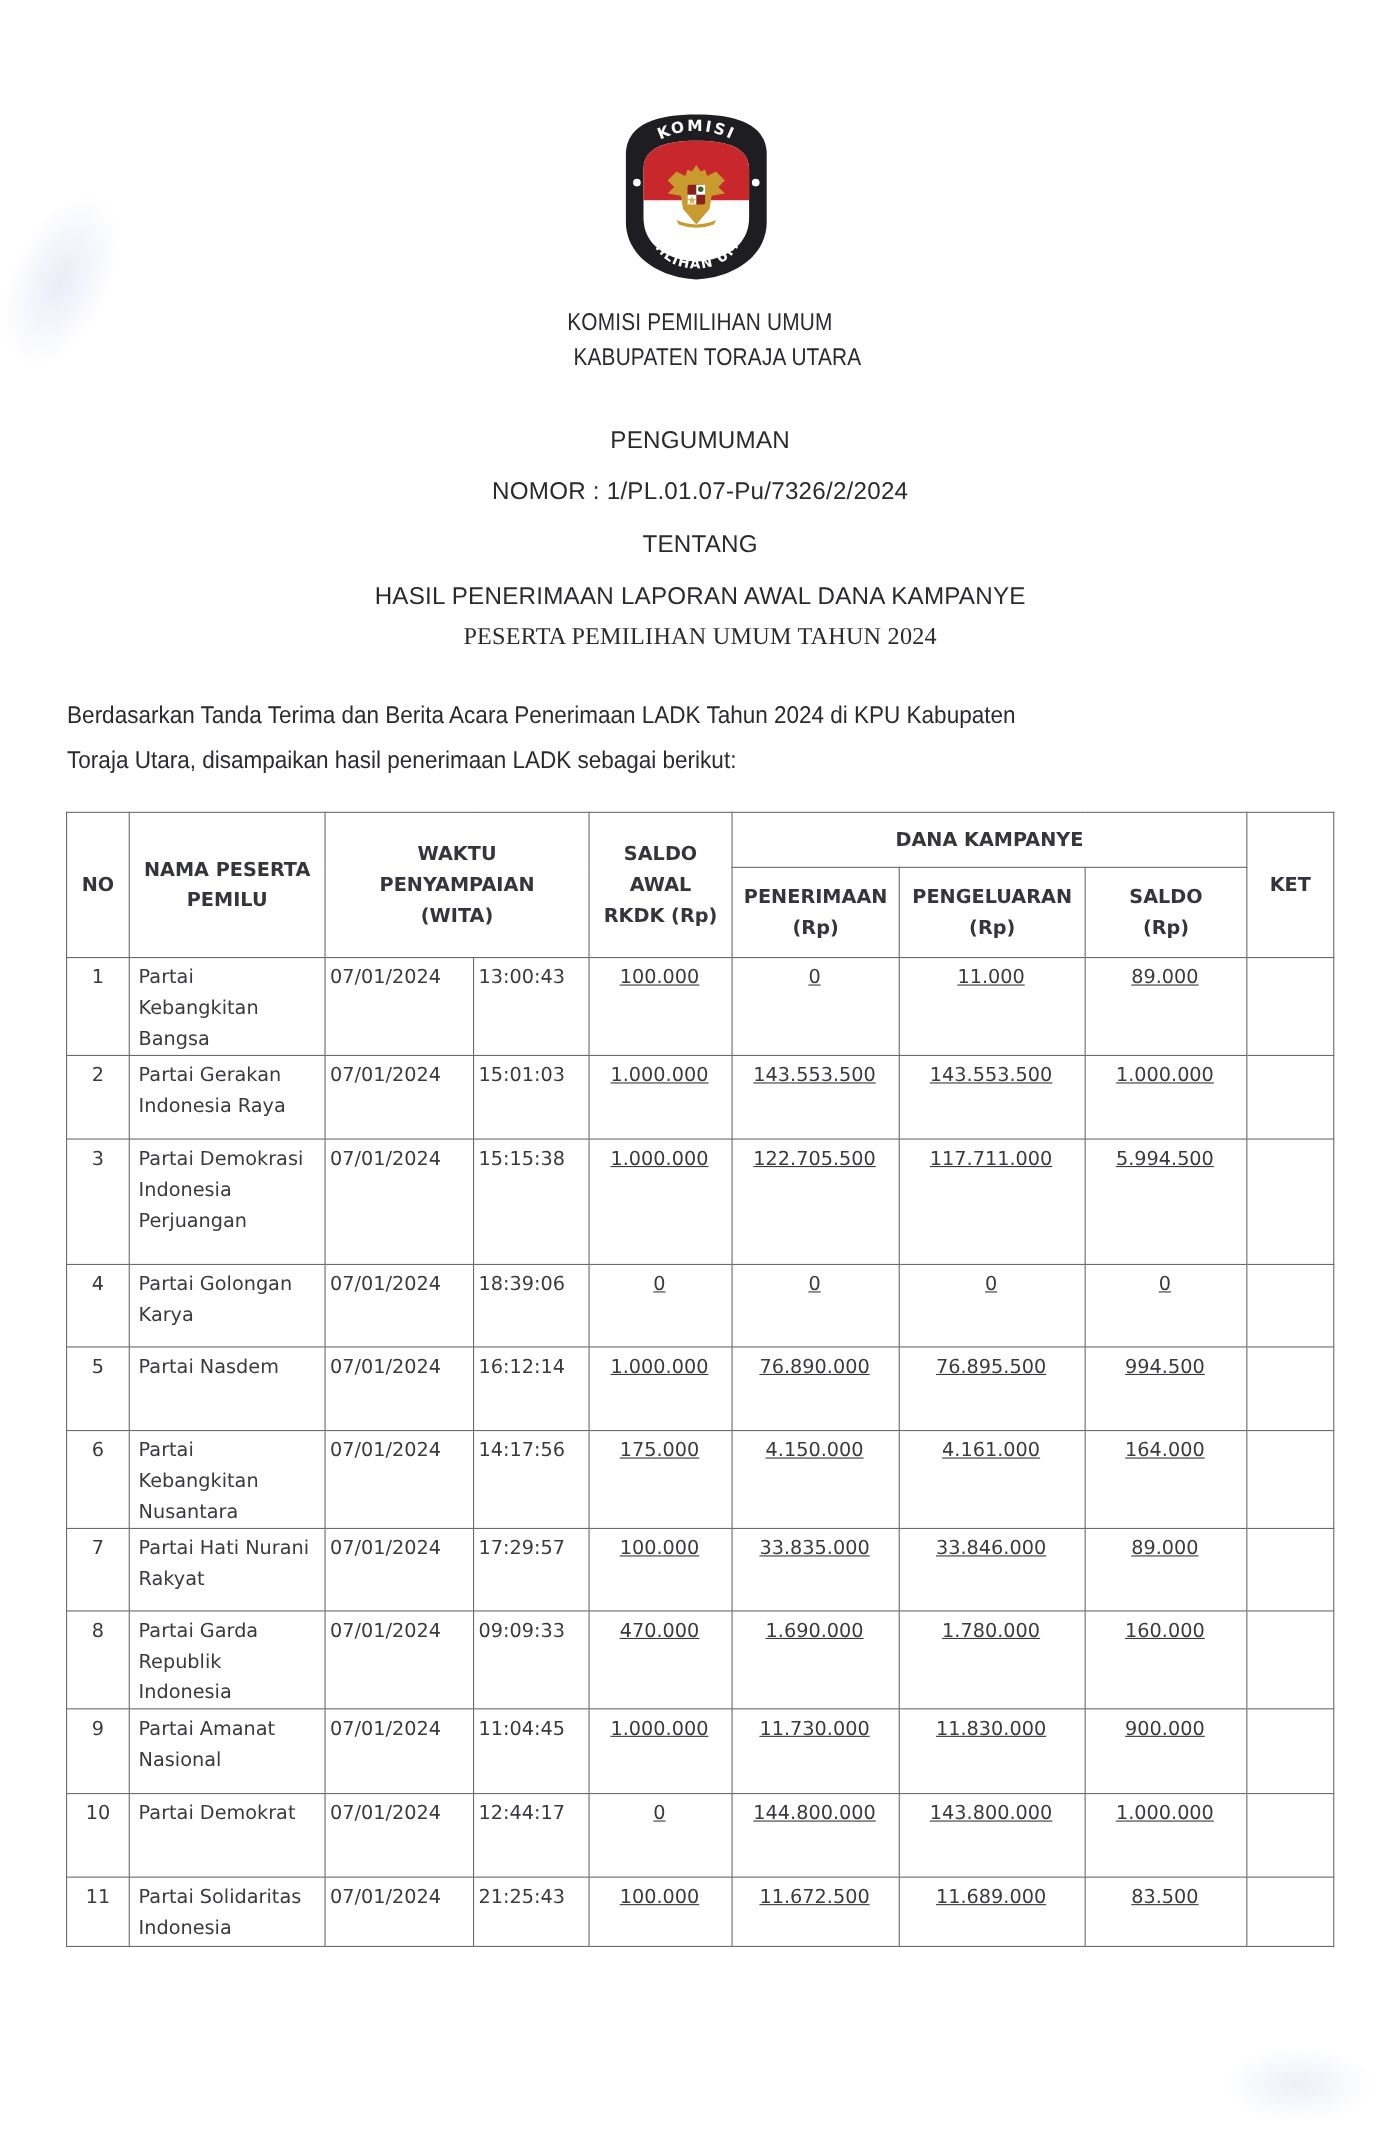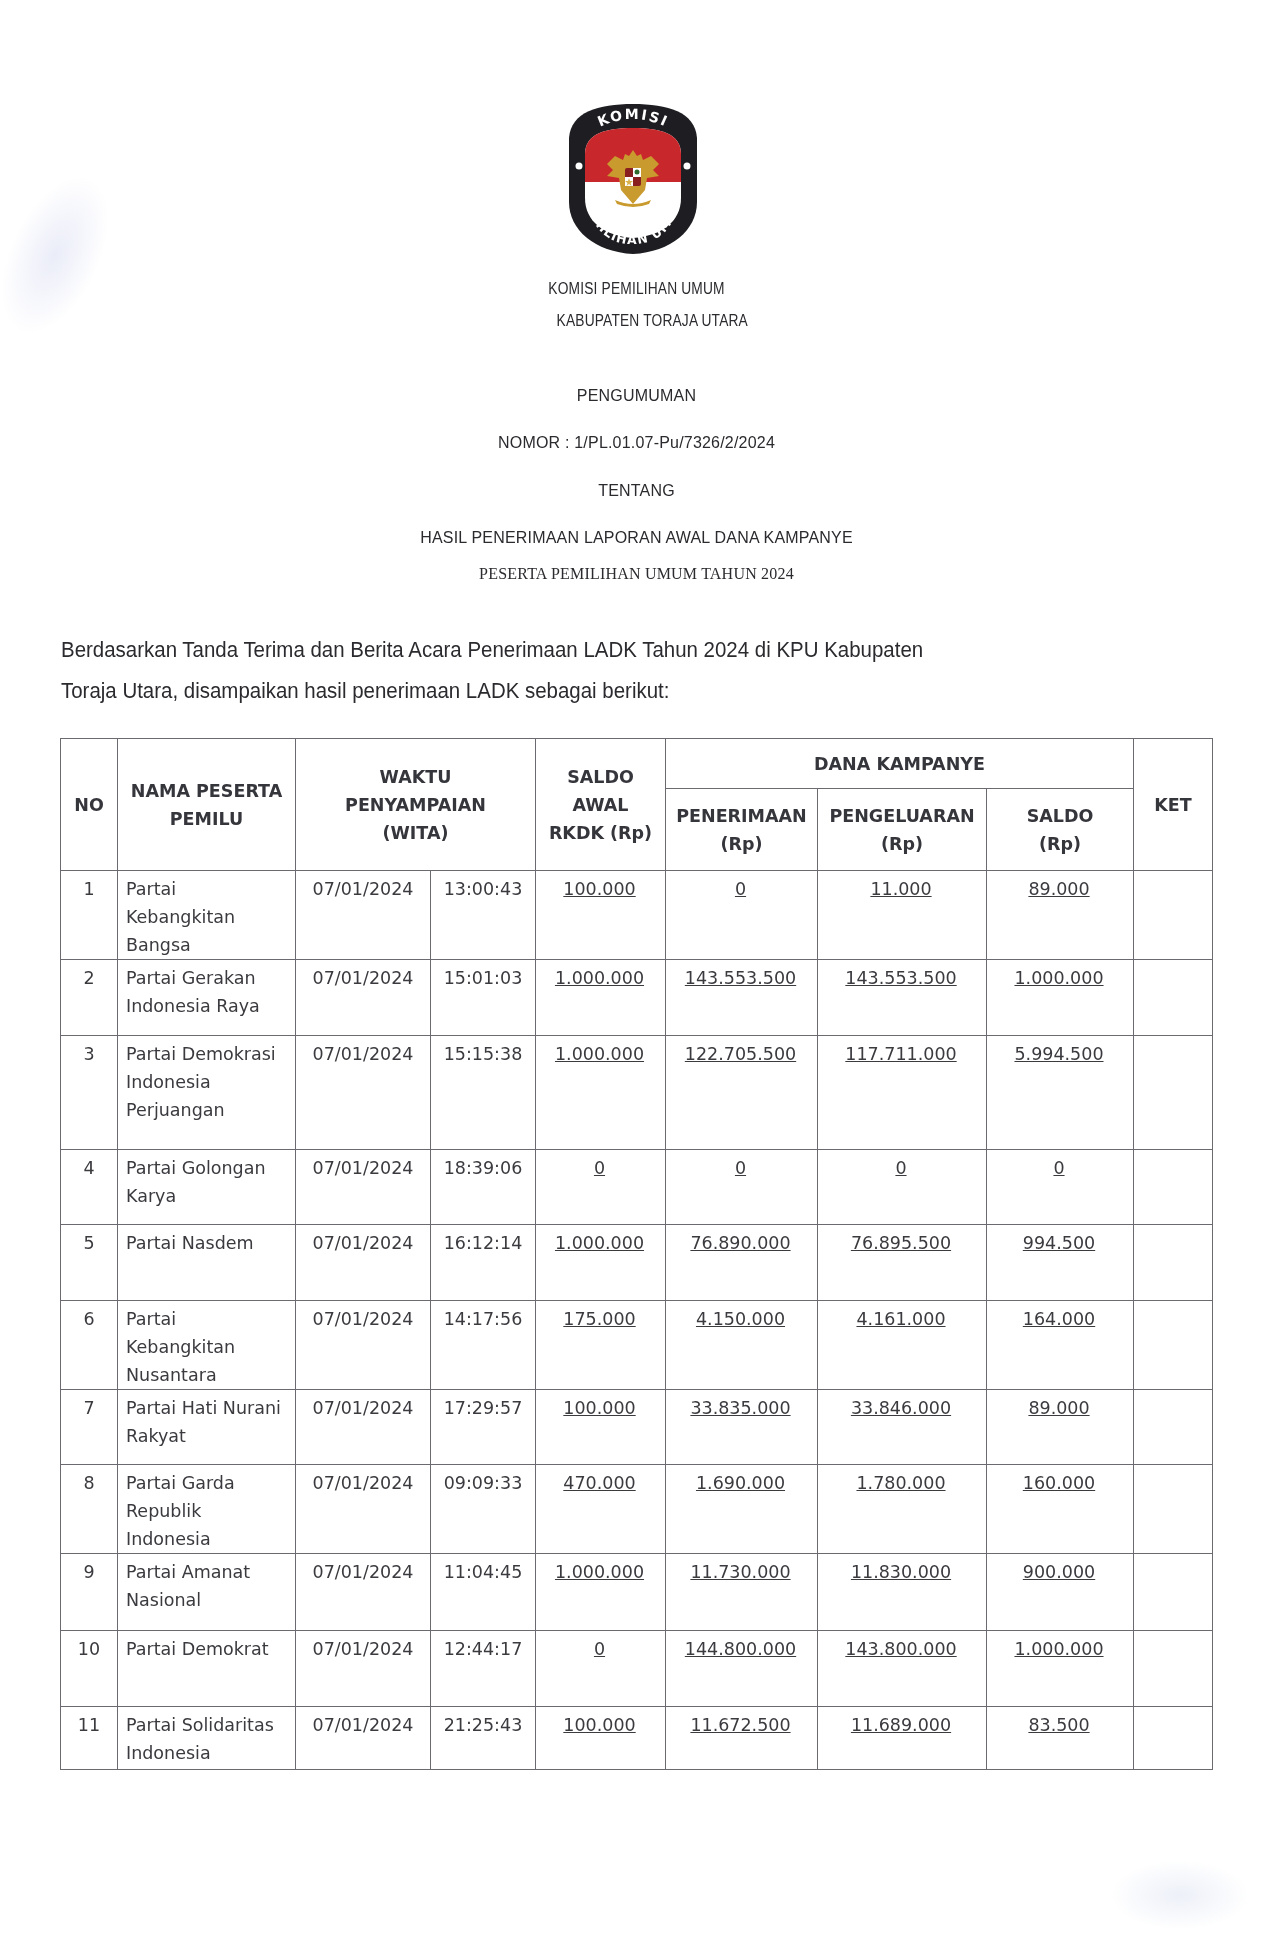--- a/index.html
+++ b/index.html
@@ -2,21 +2,21 @@
 <html><head>
 <meta charset="utf-8">
 <style>
   html, body { margin: 0; padding: 0; }
   body {
     width: 1273px; height: 1953px; background: #ffffff; position: relative; overflow: hidden;
     color: #2a2a2e;
   }
   .center-line {
     position: absolute; left: 0; width: 1273px; text-align: center;
-    font-family: "Liberation Sans", sans-serif; font-size: 16px; color: #2b2b2f;
+    font-family: "Liberation Sans", sans-serif; font-size: 22px; color: #2b2b2f;
     letter-spacing: 0.2px;
   }
   .narrow { transform: scaleX(0.86); transform-origin: center; }
   .para {
     position: absolute; left: 61px; width: 1160px;
     font-family: "Liberation Sans", sans-serif; font-size: 22px; color: #2b2b2f;
     transform: scaleX(0.93); transform-origin: left;
     white-space: nowrap;
   }
   .scan-smudge-1 {
@@ -44,21 +44,21 @@
     padding: 0;
     vertical-align: top;
   }
   table.ladk th {
     font-weight: bold; text-align: center; vertical-align: middle; color: #35353c;
     font-size: 17.5px; line-height: 28px;
   }
   th.dana { color: #3a4660; height: 48px; vertical-align: middle; }
   td .cell { padding: 4px 8px 0 8px; line-height: 28px; }
   td.num .cell { text-align: center; padding-right: 10px; text-decoration: underline; }
-  td.center .cell { text-align: center; padding: 4px 4px 0 4px; }
+  td.center .cell { padding: 4px 4px 0 4px; }
   td.no .cell { text-align: center; padding: 4px 2px 0 2px; }
 </style>
 </head>
 <body>
 
 <div class="scan-smudge-1"></div>
 <div class="scan-smudge-2"></div>
 
 <svg class="logo" viewBox="0 0 140 160">
   <defs>

